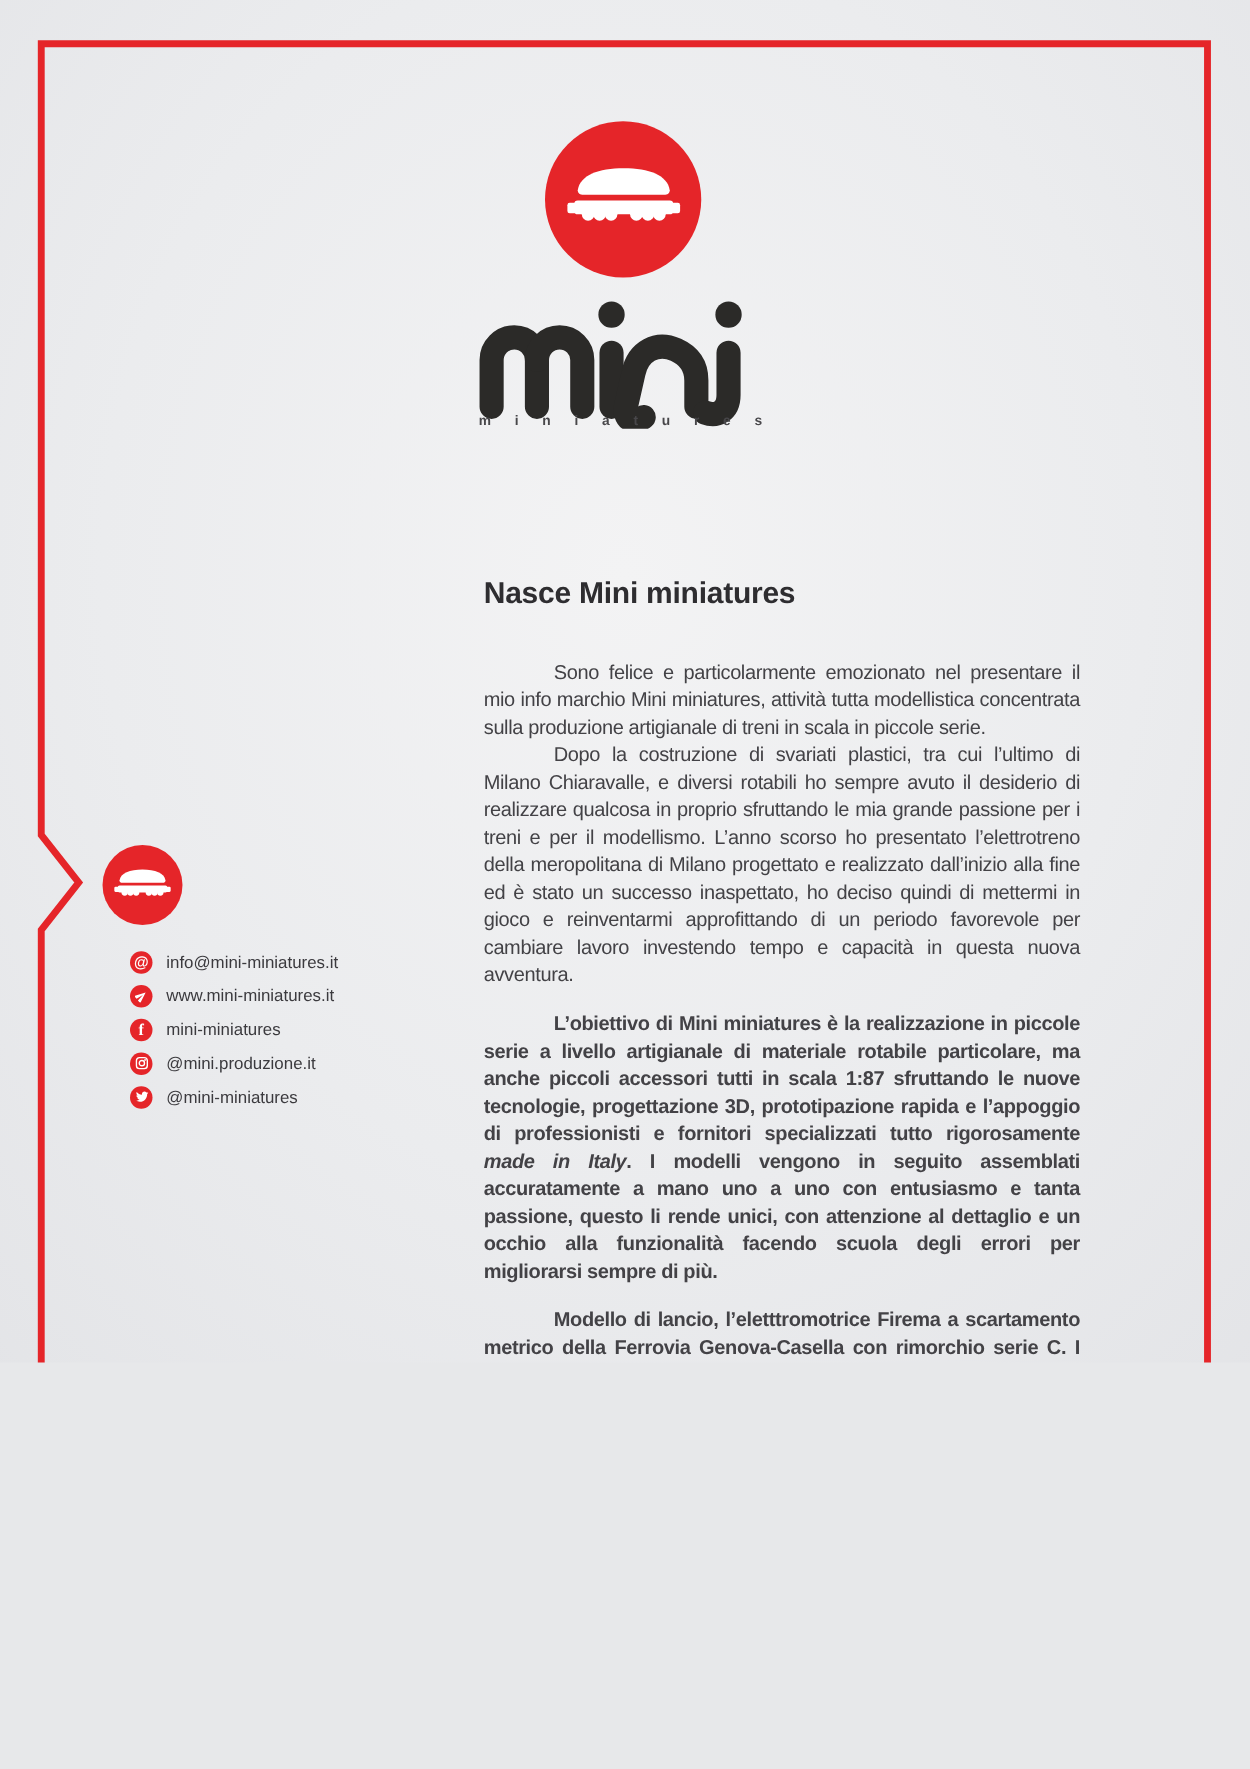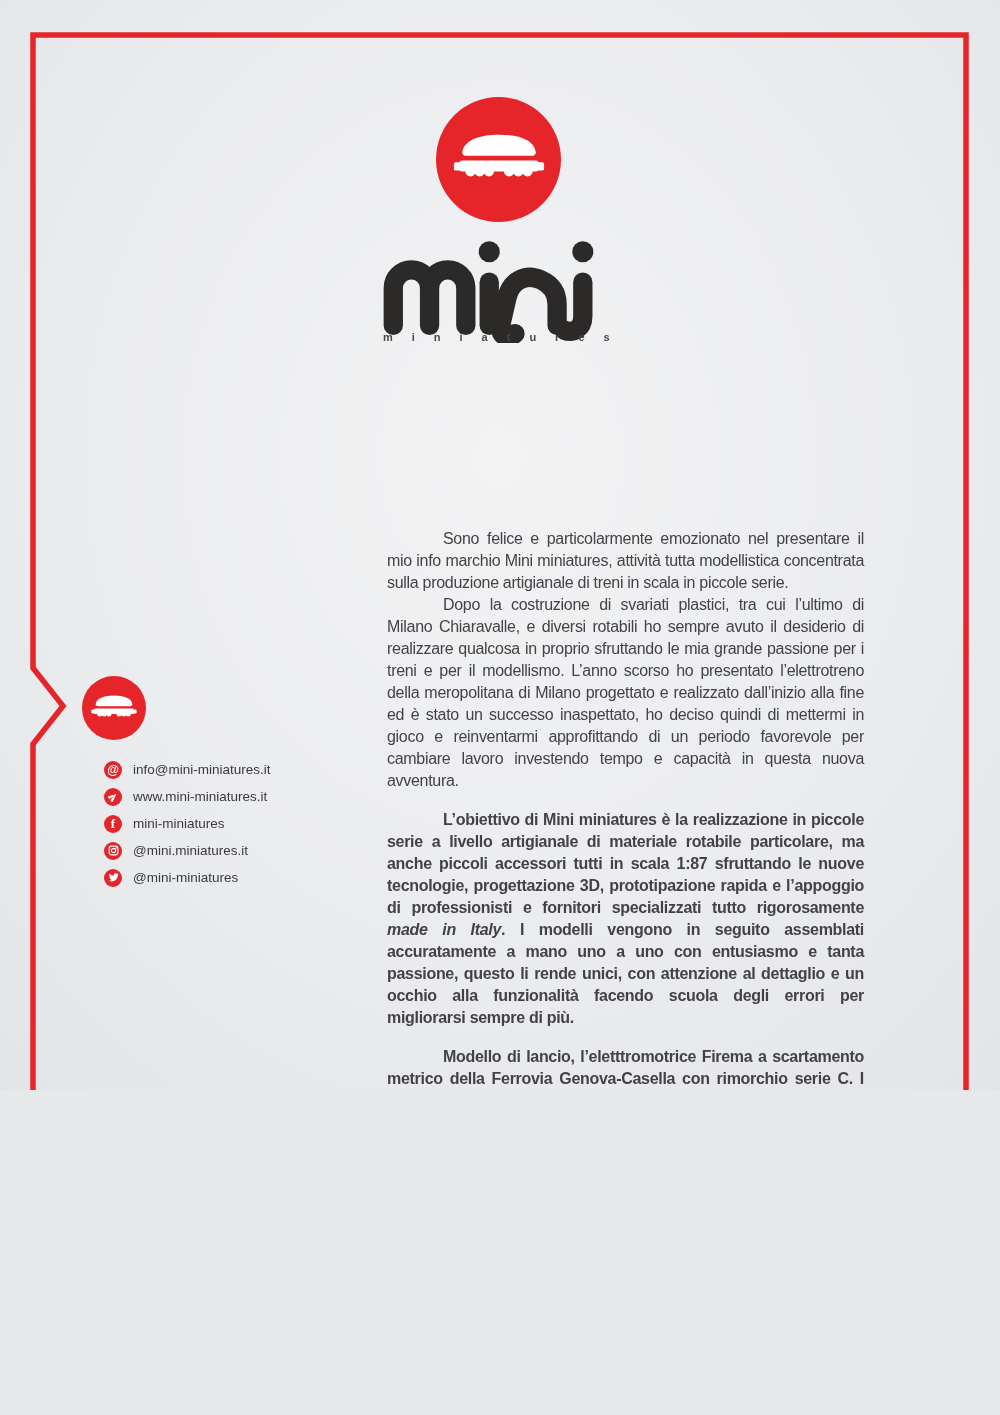--- a/index.html
+++ b/index.html
@@ -90,20 +90,21 @@
       <path d="M44,53 A15.5,15.5 0 0 1 75,53 L75,85"></path>
       <path d="M95,48 L95,85"></path>
       <path d="M117,92 C110,98 103,93 105,84 L110,62 C113,47 126,40 139,46 C149,50.5 153,58 153,67 L153,85"></path>
       <path d="M175,48 L175,77 C175,88 167,92 159,89"></path>
     </g>
     <circle cx="95" cy="22" r="9" fill="#2b2a28"></circle>
     <circle cx="175" cy="22" r="9" fill="#2b2a28"></circle>
   </svg>
   <div class="miniatures-sub">miniatures</div>
 
+  <h1 class="page-title" style="margin:0;">Nasce Mini miniatures</h1>
 
   <div class="article">
     <p>Sono felice e particolarmente emozionato nel presentare il mio info marchio Mini miniatures, attività tutta modellistica concentrata sulla produzione artigianale di treni in scala in piccole serie.</p>
     <p>Dopo la costruzione di svariati plastici, tra cui l’ultimo di Milano Chiaravalle, e diversi rotabili ho sempre avuto il desiderio di realizzare qualcosa in proprio sfruttando le mia grande passione per i treni e per il modellismo. L’anno scorso ho presentato l’elettrotreno della meropolitana di Milano progettato e realizzato dall’inizio alla fine ed è stato un successo inaspettato, ho deciso quindi di mettermi in gioco e reinventarmi approfittando di un periodo favorevole per cambiare lavoro investendo tempo e capacità in questa nuova avventura.</p>
     <p class="gap"><span>L’obiettivo di Mini miniatures è la realizzazione in piccole serie a livello artigianale di materiale rotabile particolare, ma anche piccoli accessori tutti in scala 1:87 sfruttando le nuove tecnologie, progettazione 3D, prototipazione rapida e l’appoggio di professionisti e fornitori specializzati tutto rigorosamente </span><i>made in Italy</i><span>. I modelli vengono in seguito assemblati accuratamente a mano uno a uno con entusiasmo e tanta passione, questo li rende unici, con attenzione al dettaglio e un occhio alla funzionalità facendo scuola degli errori per migliorarsi sempre di più.</span></p>
     <p class="gap">Modello di lancio, l’eletttromotrice Firema a scartamento metrico della Ferrovia Genova-Casella con rimorchio serie C. I modelli sono in avanzato stadio di realizzazione e altre novità stanno bollendo in pentola per l’Hobby Model Expo di Novegro il 28, 29 e 30 settembre 2027.</p>
     <p class="signature">Silvio Assi</p>
   </div>
 
   <div class="brand-badge small" style="background:#e52529;">
@@ -147,21 +148,21 @@
     </div>
 
     <div class="contact-row">
       <span class="contact-bullet" style="background:#e52529;">
         <svg width="11" height="11" viewBox="0 0 24 24">
           <rect x="2.5" y="2.5" width="19" height="19" rx="5.5" fill="none" stroke="#fff" stroke-width="2.4"></rect>
           <circle cx="12" cy="12" r="4.6" fill="none" stroke="#fff" stroke-width="2.4"></circle>
           <circle cx="17.6" cy="6.4" r="1.6" fill="#fff"></circle>
         </svg>
       </span>
-      <span class="contact-label">@mini.miniatures.it</span>
+      <span class="contact-label">@mini.produzione.it</span>
     </div>
 
     <div class="contact-row">
       <span class="contact-bullet" style="background:#e52529;">
         <svg width="11" height="11" viewBox="0 0 24 24">
           <path fill="#fff" d="M23.4,4.8c-0.8,0.4-1.7,0.6-2.6,0.8c0.9-0.6,1.6-1.5,2-2.5c-0.9,0.5-1.9,0.9-2.9,1.1 c-0.8-0.9-2-1.5-3.3-1.5c-2.5,0-4.5,2-4.5,4.5c0,0.4,0,0.7,0.1,1C8.5,8,5.2,6.2,3,3.5C2.6,4.2,2.4,4.9,2.4,5.8 c0,1.6,0.8,2.9,2,3.8C3.7,9.5,3,9.3,2.4,9v0.1c0,2.2,1.5,4,3.6,4.4c-0.4,0.1-0.8,0.2-1.2,0.2c-0.3,0-0.6,0-0.8-0.1 c0.6,1.8,2.2,3.1,4.2,3.1c-1.5,1.2-3.5,1.9-5.6,1.9c-0.4,0-0.7,0-1.1-0.1c2,1.3,4.4,2,6.9,2c8.3,0,12.8-6.9,12.8-12.8 c0-0.2,0-0.4,0-0.6C22,6.5,22.8,5.7,23.4,4.8z"></path>
         </svg>
       </span>
       <span class="contact-label">@mini-miniatures</span>
     </div>

